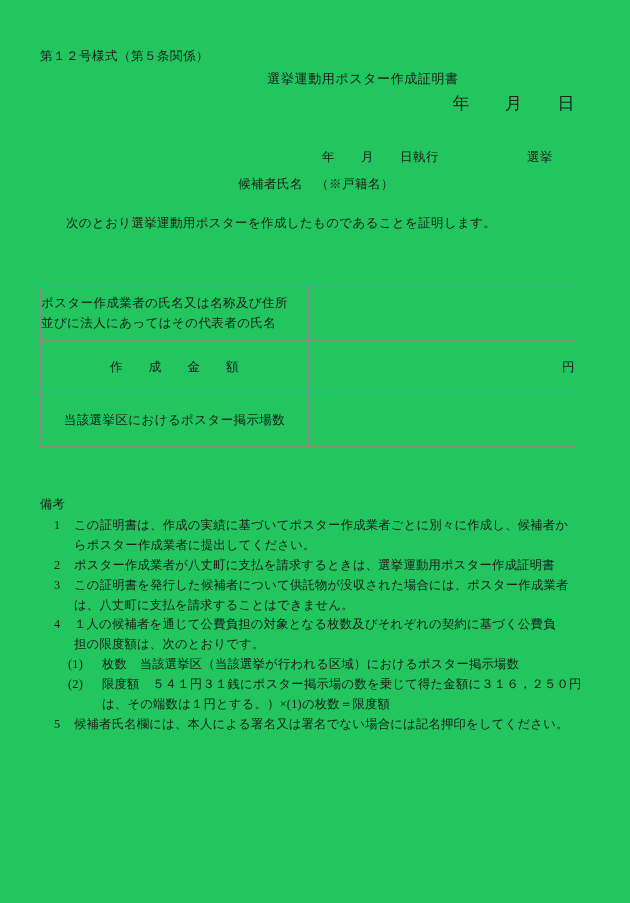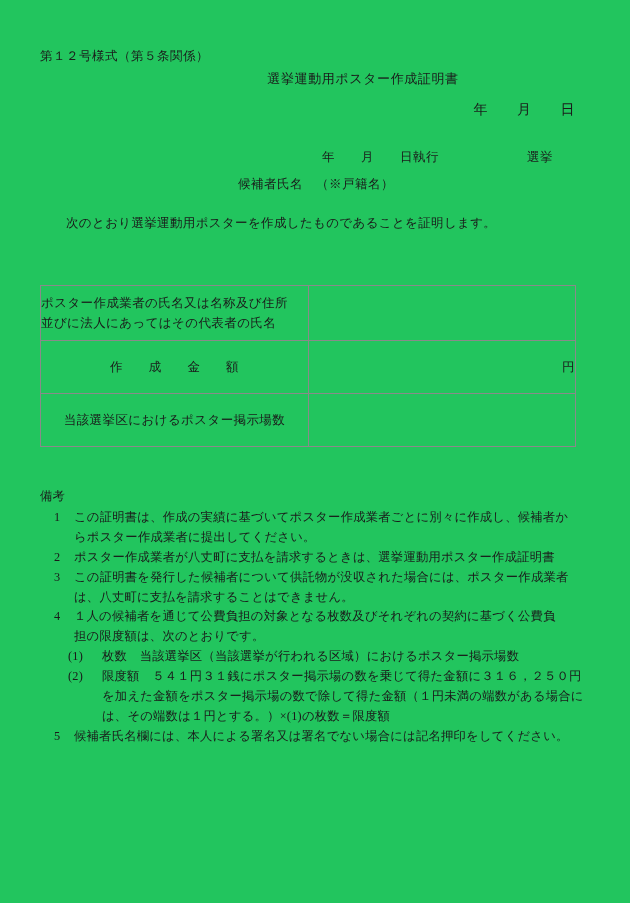--- a/index.html
+++ b/index.html
@@ -37,22 +37,22 @@
     top: 70px;
     width: 630px;
     text-align: center;
     font-size: 13px;
     letter-spacing: 0.6px;
     padding-left: 48px;
   }
   .date-line-top {
     position: absolute;
     right: 55px;
-    top: 101px;
-    font-size: 14px;
+    top: 92px;
+    font-size: 17px;
     letter-spacing: 0.5px;
     white-space: nowrap;
   }
 
   
   .election-line {
     position: absolute;
     left: 0;
     top: 149px;
     width: 630px;
@@ -129,21 +129,21 @@
   .remarks {
     position: absolute;
     left: 40px;
     top: 487px;
     width: 560px;
     font-size: 12.3px;
     letter-spacing: 0.25px;
     line-height: 1.62;
   }
   .remarks-title {
-    margin: 0 0 1px 0;
+    margin: 8px 0 1px 0;
     font-family: Liberation Serif, serif;
   }
   .note {
     position: relative;
     padding-left: 34px;
     margin-bottom: 0;
   }
   .note-num {
     position: absolute;
     left: 14px;
@@ -240,21 +240,20 @@
 
     <div class="note-sub">
       <span class="note-sub-num">(1)</span>
       <span class="nowrap">枚数　当該選挙区（当該選挙が行われる区域）におけるポスター掲示場数</span>
     </div>
 
     <div class="note-sub">
       <span class="note-sub-num">(2)</span>
       <span class="nowrap">限度額　５４１円３１銭にポスター掲示場の数を乗じて得た金額に３１６，２５０円</span>
     </div>
-    <div class="note-sub-cont nowrap">を加えた金額をポスター掲示場の数で除して得た金額（１円未満の端数がある場合に</div>
     <div class="note-sub-cont nowrap">は、その端数は１円とする。）×(1)の枚数＝限度額</div>
 
     <div class="note">
       <span class="note-num">5</span>
       <span class="nowrap">候補者氏名欄には、本人による署名又は署名でない場合には記名押印をしてください。</span>
     </div>
 
   </div>
 
 </div>

